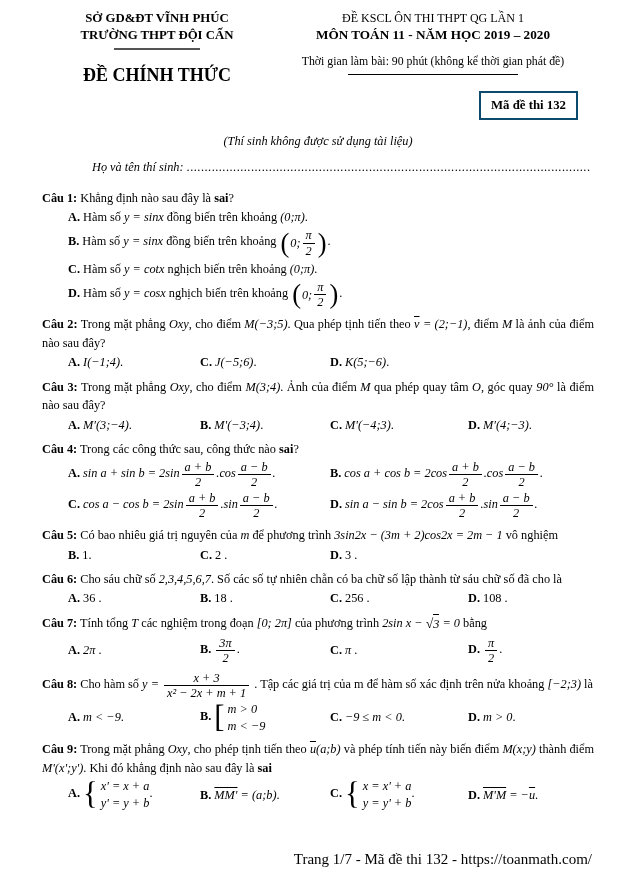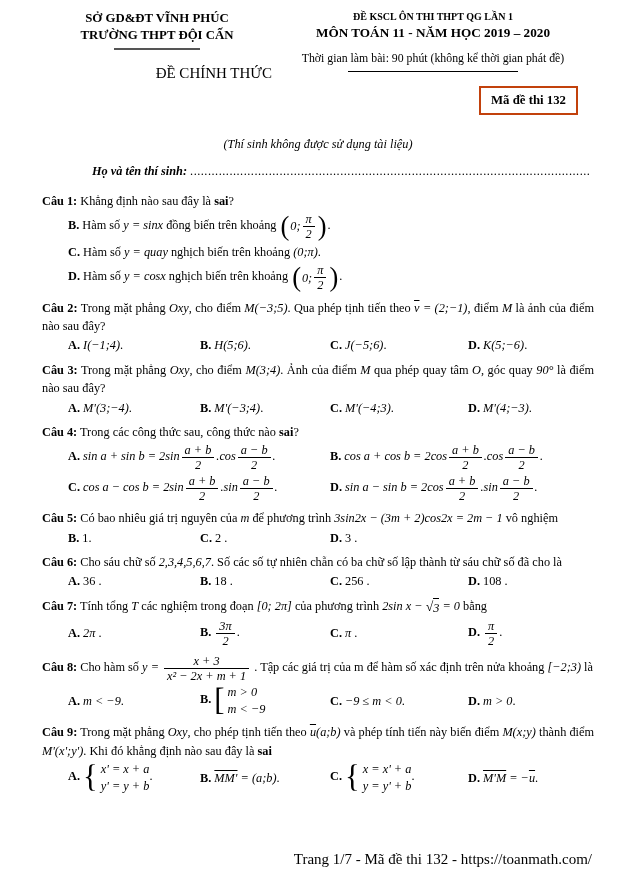--- a/index.html
+++ b/index.html
@@ -6,31 +6,31 @@
   .page{
     width:630px;height:892px;margin:0 auto;background:#ffffff;color:#000;
     font-family:"Liberation Serif",serif;font-size:12.3px;line-height:1.5;
     box-sizing:border-box;padding:10px 36px 0 42px;position:relative;overflow:hidden;
   }
   
   .hdr{display:flex;}
   .hdr-left{width:230px;text-align:center;flex-shrink:0;}
   .hdr-left .org,.hdr-left .school{font-weight:bold;font-size:12.8px;line-height:1.35;text-align:center;}
   .rule-left{width:86px;border-top:2px solid #555;margin:3px auto 12px;}
-  .official{font-weight:normal;font-size:15px;text-align:right;}
+  .official{font-weight:bold;font-size:18px;}
   .hdr-right{flex:1;text-align:center;}
-  .hdr-right .t1{font-weight:bold;font-size:10px;line-height:1.35;text-align:center;}
+  .hdr-right .t1{font-weight:normal;font-size:12px;line-height:1.35;text-align:center;}
   .hdr-right .t2{font-weight:bold;font-size:13.2px;line-height:1.35;}
   .hdr-right .t3{font-size:11.8px;margin-top:9px;}
   .rule-right{width:170px;border-top:1px solid #000;margin:3px auto 0;}
   .codebox-row{text-align:right;padding-right:16px;margin-top:2px;}
-  .codebox{display:inline-block;border:2px solid #c2410c;padding:3px 10px;font-weight:bold;font-size:12.8px;}
-  .notice{text-align:center;font-style:italic;margin-top:20px;}
+  .codebox{display:inline-block;border:2px solid #0c4a6e;padding:3px 10px;font-weight:bold;font-size:12.8px;}
+  .notice{text-align:center;font-style:italic;margin-top:12px;}
   .nameline{margin:8px 4px 12px 50px;white-space:nowrap;overflow:hidden;}
-  .nameline .lbl{font-weight:bold;font-style:italic;text-align:center;}
+  .nameline .lbl{font-weight:normal;font-style:italic;text-align:center;}
   .nameline .dots{letter-spacing:0.5px;}
   
   .q{margin-bottom:5px;}
   .stem{text-align:justify;}
   .opts{display:grid;padding-left:26px;align-items:center;}
   .opts.rows{grid-template-columns:1fr;}
   .opts.g4{grid-template-columns:132px 130px 138px 1fr;}
   .opts.g2{grid-template-columns:262px 1fr;}
   .opt{padding:1px 0;}
   
@@ -79,47 +79,47 @@
   <div class="nameline">
     <span class="lbl">Họ và tên thí sinh:</span>
     <span class="dots">..................................................................................................................</span>
     
     
   </div>
 
   <section class="q">
     <div class="stem"><span class="bld">Câu 1:</span><span class="rm"> Khẳng định nào sau đây là </span><span class="bld">sai</span><span class="rm">?</span></div>
     <div class="opts rows">
+      <div class="opt"><span class="bld">A.</span><span class="rm"> Hàm số </span><span class="mth">y = sinx</span><span class="rm">  đồng biến trên khoảng </span><span class="mth">(0;π)</span><span class="rm">.</span></div>
       <div class="opt"><span class="bld">B.</span><span class="rm"> Hàm số </span><span class="mth">y = sinx</span><span class="rm">  đồng biến trên khoảng </span><span class="mrow">
             <span class="stretchy">(</span>
             <span class="mth">0;</span>
             <span class="frac">
               <span class="num">π</span>
               <span class="den">2</span>
             </span>
             <span class="stretchy">)</span>
           </span><span class="rm">.</span></div>
-      <div class="opt"><span class="bld">C.</span><span class="rm"> Hàm số </span><span class="mth">y = quay</span><span class="rm">  nghịch biến trên khoảng </span><span class="mth">(0;π)</span><span class="rm">.</span></div>
+      <div class="opt"><span class="bld">C.</span><span class="rm"> Hàm số </span><span class="mth">y = cotx</span><span class="rm">  nghịch biến trên khoảng </span><span class="mth">(0;π)</span><span class="rm">.</span></div>
       <div class="opt"><span class="bld">D.</span><span class="rm"> Hàm số </span><span class="mth">y = cosx</span><span class="rm">  nghịch biến trên khoảng </span><span class="mrow">
             <span class="stretchy">(</span>
             <span class="mth">0;</span>
             <span class="frac">
               <span class="num">π</span>
               <span class="den">2</span>
             </span>
             <span class="stretchy">)</span>
           </span><span class="rm">.</span></div>
     </div>
   </section>
 
   <section class="q">
     <div class="stem"><span class="bld">Câu 2:</span><span class="rm"> Trong mặt phẳng </span><span class="mth">Oxy</span><span class="rm">, cho điểm </span><span class="mth">M(−3;5)</span><span class="rm">. Qua phép tịnh tiến theo </span><span class="mth ovl">v</span><span class="mth"> = (2;−1)</span><span class="rm">, điểm </span><span class="mth">M</span><span class="rm">  là ảnh của điểm nào sau đây?</span></div>
     <div class="opts g4">
       <div class="opt"><span class="bld">A. </span><span class="mth">I(−1;4)</span><span class="rm">.</span></div>
-      <div class="opt"><span class="bld">B. </span><span class="mth">H(5;6)</span><span class="rm">.</span></div>
       <div class="opt"><span class="bld">C. </span><span class="mth">J(−5;6)</span><span class="rm">.</span></div>
       <div class="opt"><span class="bld">D. </span><span class="mth">K(5;−6)</span><span class="rm">.</span></div>
     </div>
   </section>
 
   <section class="q">
     <div class="stem"><span class="bld">Câu 3:</span><span class="rm"> Trong mặt phẳng </span><span class="mth">Oxy</span><span class="rm">, cho điểm </span><span class="mth">M(3;4)</span><span class="rm">. Ảnh của điểm </span><span class="mth">M</span><span class="rm">  qua phép quay tâm </span><span class="mth">O</span><span class="rm">, góc quay </span><span class="mth">90°</span><span class="rm"> là điểm nào sau đây?</span></div>
     <div class="opts g4">
       <div class="opt"><span class="bld">A. </span><span class="mth">M'(3;−4)</span><span class="rm">.</span></div>
       <div class="opt"><span class="bld">B. </span><span class="mth">M'(−3;4)</span><span class="rm">.</span></div>

